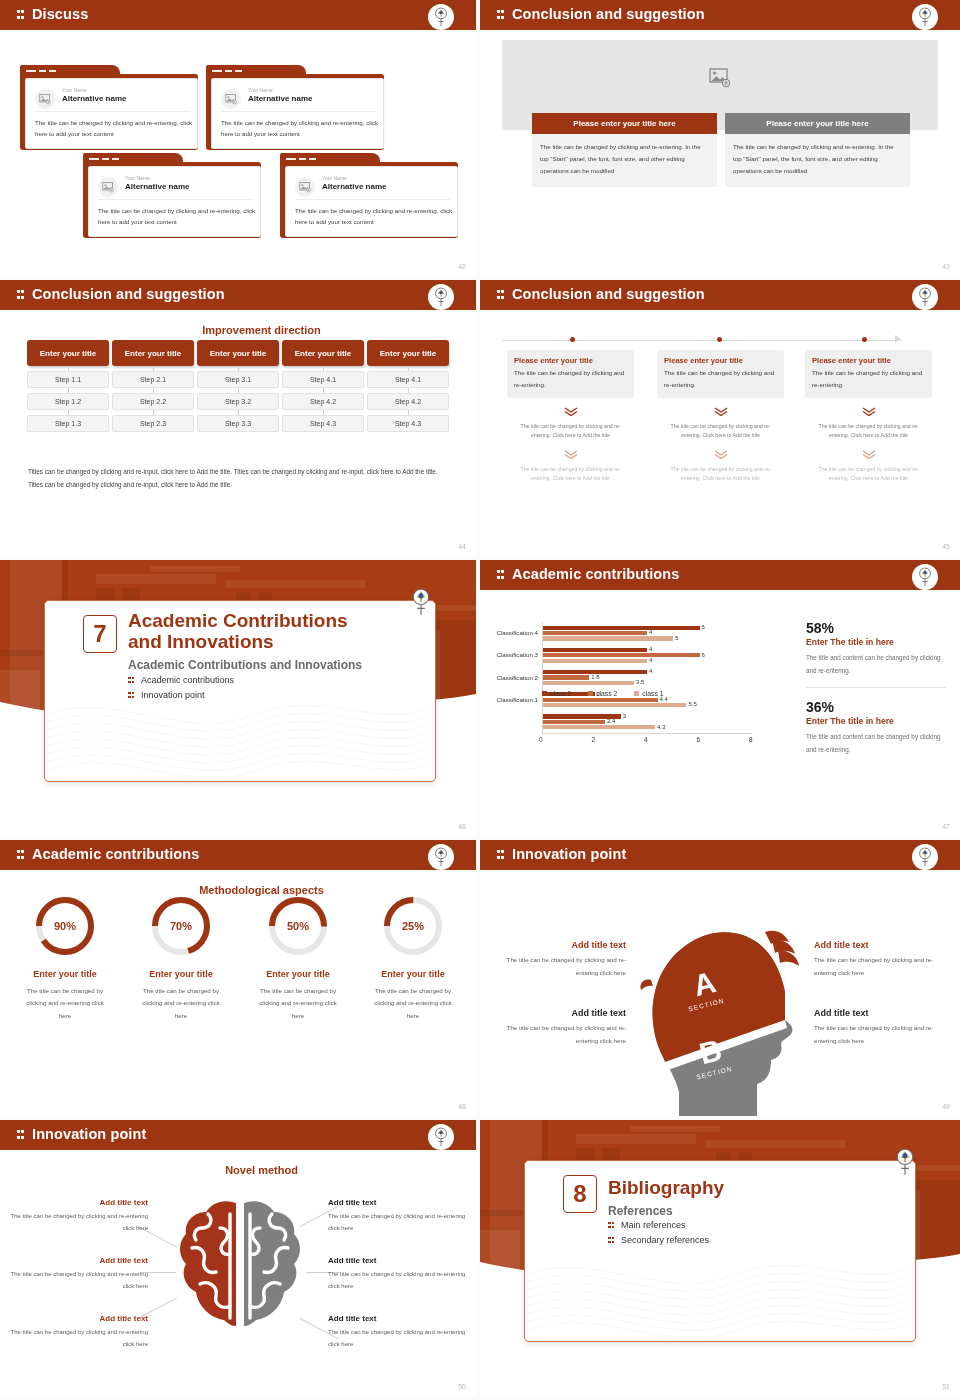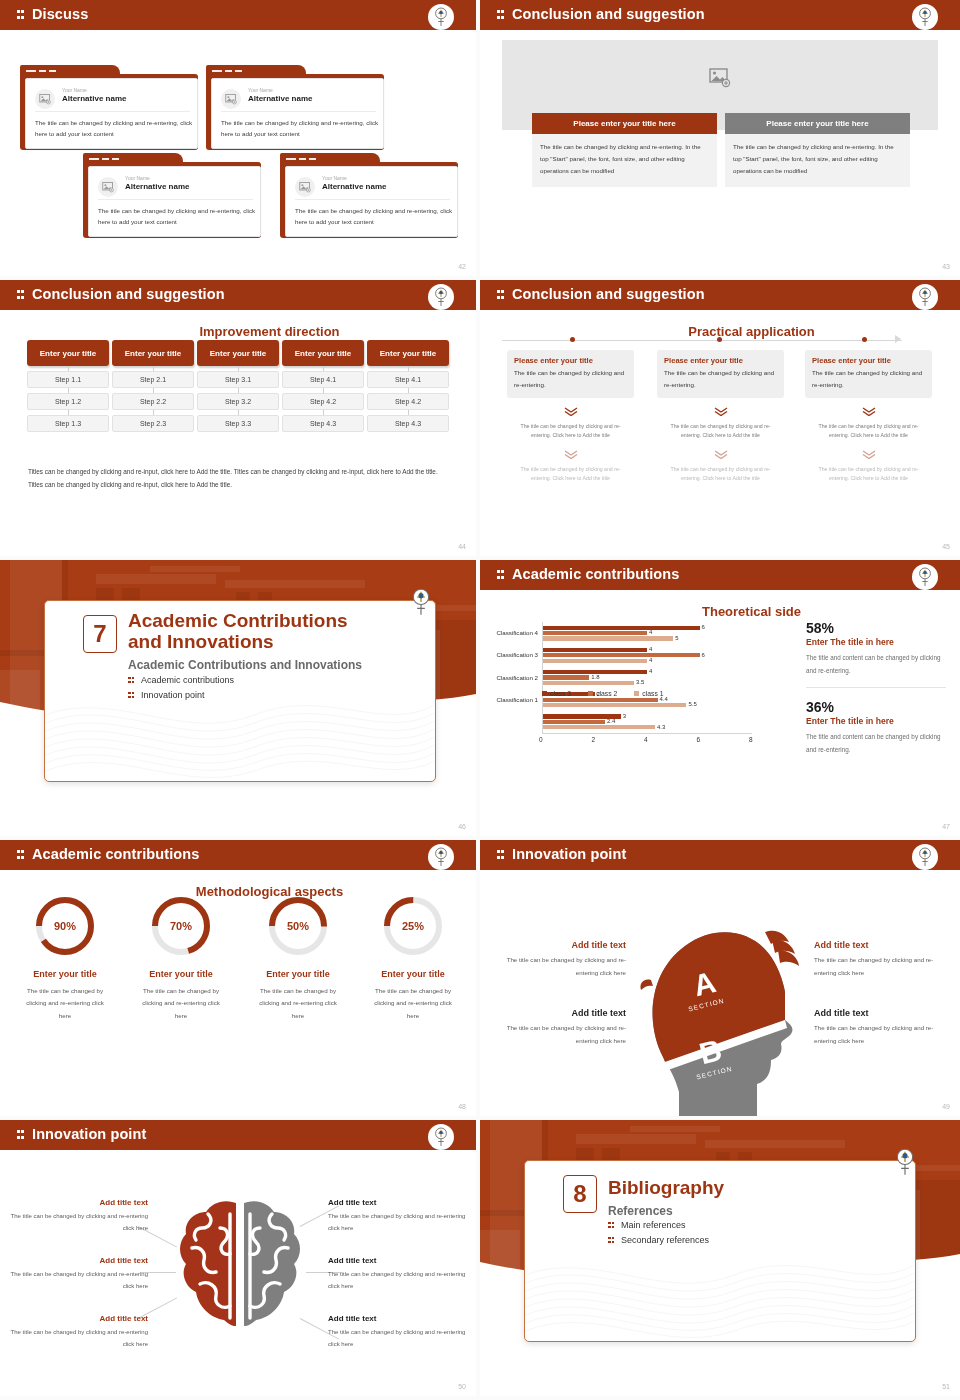--- a/index.html
+++ b/index.html
@@ -50,22 +50,22 @@
     display:flex; align-items:center; justify-content:center;
   }
   .crest svg { width:18px; height:20px; display:block; }
 
   .pgnum {
     position:absolute; right:10px; bottom:6px;
     font-size:7px; color:#b9b9b9;
   }
 
   .ctitle {
-    position:absolute; left:8px; width:100%; text-align:center;
-    color:#9e3512; font-weight:bold; font-size:13px;padding-left:47px;
+    position:absolute; left:0; width:100%; text-align:center;
+    color:#9e3512; font-weight:bold; font-size:11px;padding-left:47px;
   }
 
   
   .folder { position:absolute; width:178px; height:85px; }
   .folder .tab {
     position:absolute; left:0; top:0; width:100px; height:13px;
     background:#9e3512; border-radius:2px 8px 0 0;
   }
   .folder .tab .dash { position:absolute; top:5px; height:2px; background:#fff; opacity:.9; }
   .folder .tab .dash:nth-child(1){left:6px;width:10px}
@@ -477,21 +477,20 @@
       </div>
     <div class="hdr-title">Conclusion and suggestion</div>
     <div class="crest">
       <svg viewBox="0 0 20 22">
           <circle cx="10" cy="7" r="6" fill="none" stroke="#6d6d6d" stroke-width="1"></circle>
           <path d="M10 3 L10 11 M7 7 L13 7" stroke="#b89b3a" stroke-width="1.2"></path>
           <circle cx="10" cy="6" r="2" fill="#2e5b8a"></circle>
           <path d="M10 13 L10 21 M7 16 L13 16" stroke="#6d6d6d" stroke-width="1"></path>
         </svg>
     </div>
-    <div class="ctitle" style="top:44px;">Practical application</div>
 
     <div class="tline"></div>
     <div class="tarrow"></div>
     <div class="tdot" style="left:90px;"></div>
     <div class="tdot" style="left:237px;"></div>
     <div class="tdot" style="left:382px;"></div>
 
     <div class="pcol" style="left:27px;">
       <div class="box">
         <h4>Please enter your title</h4>
@@ -636,21 +635,20 @@
       </div>
     <div class="hdr-title">Academic contributions</div>
     <div class="crest">
       <svg viewBox="0 0 20 22">
           <circle cx="10" cy="7" r="6" fill="none" stroke="#6d6d6d" stroke-width="1"></circle>
           <path d="M10 3 L10 11 M7 7 L13 7" stroke="#b89b3a" stroke-width="1.2"></path>
           <circle cx="10" cy="6" r="2" fill="#2e5b8a"></circle>
           <path d="M10 13 L10 21 M7 16 L13 16" stroke="#6d6d6d" stroke-width="1"></path>
         </svg>
     </div>
-    <div class="ctitle" style="top:44px;">Theoretical side</div>
 
     <div class="chartwrap">
       <div id="chart-render" style="position:absolute;inset:0;">
           <div class="catlabel" style="left:0px;width:44px;top:11.1px;">Classification 4</div>
           <div class="barrow" style="left:48px;top:7.499999999999999px;width:157.5px;height:4.4px;background:#9e3512;"></div>
           <div class="barval" style="left:207.5px;top:5.999999999999999px;">6</div>
           <div class="barrow" style="left:48px;top:12.899999999999999px;width:105px;height:4.4px;background:#c2693f;"></div>
           <div class="barval" style="left:155px;top:11.399999999999999px;">4</div>
           <div class="barrow" style="left:48px;top:18.3px;width:131.25px;height:4.4px;background:#ddab8e;"></div>
           <div class="barval" style="left:181.25px;top:16.8px;">5</div>
@@ -847,20 +845,21 @@
       </div>
     <div class="hdr-title">Innovation point</div>
     <div class="crest">
       <svg viewBox="0 0 20 22">
           <circle cx="10" cy="7" r="6" fill="none" stroke="#6d6d6d" stroke-width="1"></circle>
           <path d="M10 3 L10 11 M7 7 L13 7" stroke="#b89b3a" stroke-width="1.2"></path>
           <circle cx="10" cy="6" r="2" fill="#2e5b8a"></circle>
           <path d="M10 13 L10 21 M7 16 L13 16" stroke="#6d6d6d" stroke-width="1"></path>
         </svg>
     </div>
+    <div class="ctitle" style="top:44px;">Novel method</div>
 
     <div class="leader" style="left:138px;top:106px;width:44px;transform:rotate(28deg);transform-origin:left center;"></div>
     <div class="leader" style="left:140px;top:152px;width:36px;"></div>
     <div class="leader" style="left:138px;top:198px;width:44px;transform:rotate(-28deg);transform-origin:left center;"></div>
     <div class="leader" style="left:300px;top:106px;width:44px;transform:rotate(-28deg);transform-origin:left center;"></div>
     <div class="leader" style="left:306px;top:152px;width:36px;"></div>
     <div class="leader" style="left:300px;top:198px;width:44px;transform:rotate(28deg);transform-origin:left center;"></div>
 
     <div class="brainwrap">
       <svg viewBox="0 0 124 132" width="124" height="132">

